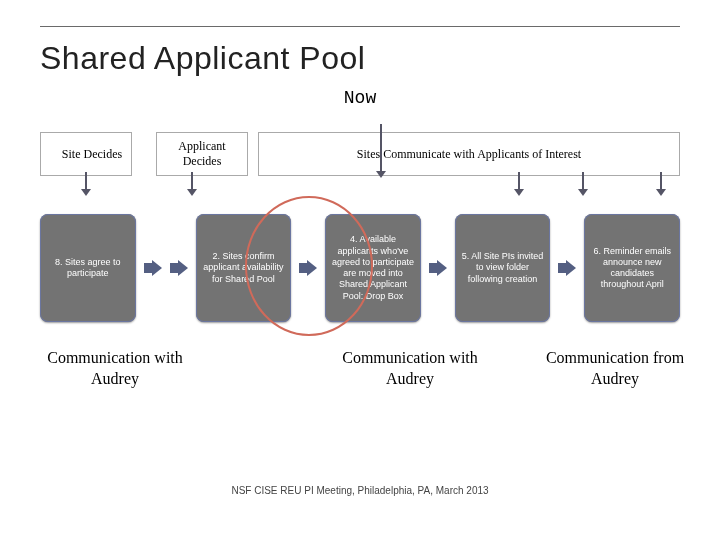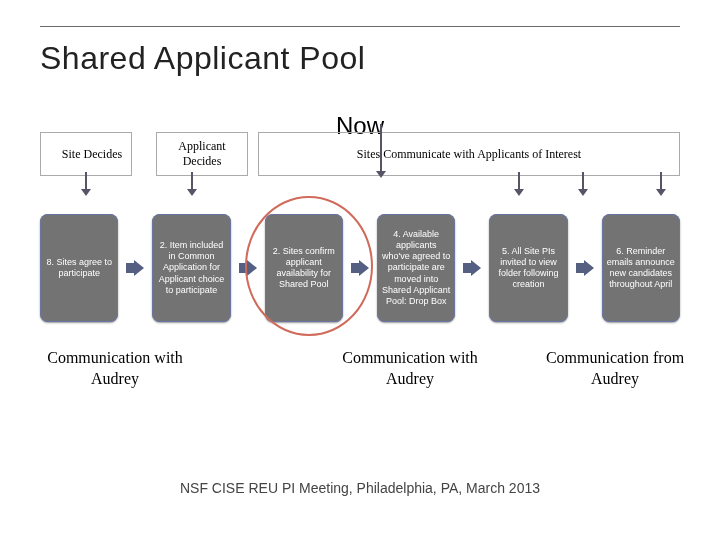--- a/index.html
+++ b/index.html
@@ -21,25 +21,25 @@
     position: absolute;
     top: 40px;
     left: 40px;
     font-size: 32px;
     font-weight: 400;
     color: #222;
     letter-spacing: 0.5px;
   }
   .now-label {
     position: absolute;
-    top: 112px;
+    top: 88px;
     left: 0; right: 0;
     text-align: center;
-    font-size: 24px;
-    font-family: Liberation Sans, sans-serif;
+    font-size: 18px;
+    font-family: Liberation Mono, monospace;
   }
   .header-row {
     position: absolute;
     top: 132px;
     left: 40px;
     right: 40px;
     display: flex;
     gap: 10px;
   }
   .header-box {
@@ -142,21 +142,21 @@
   }
   .labels-row > div { width: 150px; line-height: 1.3; }
   .labels-row > div:nth-child(2){ margin-left: 90px;}
   .labels-row > div:nth-child(3){ margin-right: -10px;}
 
   .footer {
     position: absolute;
     bottom: 44px;
     left: 0; right: 0;
     text-align: center;
-    font-size: 14px;
+    font-size: 10px;
     color: #444;
   }
 </style>
 </head>
 <body>
 
 <div class="divider-top"></div>
 
 <div class="title">Shared Applicant Pool</div>
 
@@ -171,21 +171,20 @@
 <div class="arrow-down ad1"></div>
 <div class="arrow-down ad2"></div>
 <div class="arrow-down adc"></div>
 <div class="arrow-down ad3"></div>
 <div class="arrow-down ad4"></div>
 <div class="arrow-down ad5"></div>
 
 <div class="steps-row">
   <div class="step">8. Sites agree to participate</div>
   <div class="harrow"></div>
-  <div class="step">2. Item included in Common Application for Applicant choice to participate</div>
   <div class="harrow"></div>
   <div class="step">2. Sites confirm applicant availability for Shared Pool</div>
   <div class="harrow"></div>
   <div class="step">4. Available applicants who've agreed to participate are moved into Shared Applicant Pool: Drop Box</div>
   <div class="harrow"></div>
   <div class="step">5. All Site PIs invited to view folder following creation</div>
   <div class="harrow"></div>
   <div class="step">6. Reminder emails announce new candidates throughout April</div>
 </div>
 

